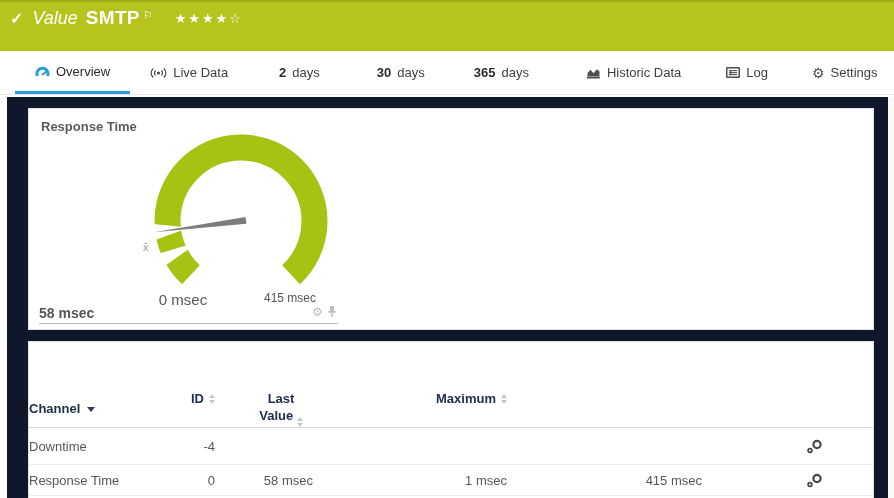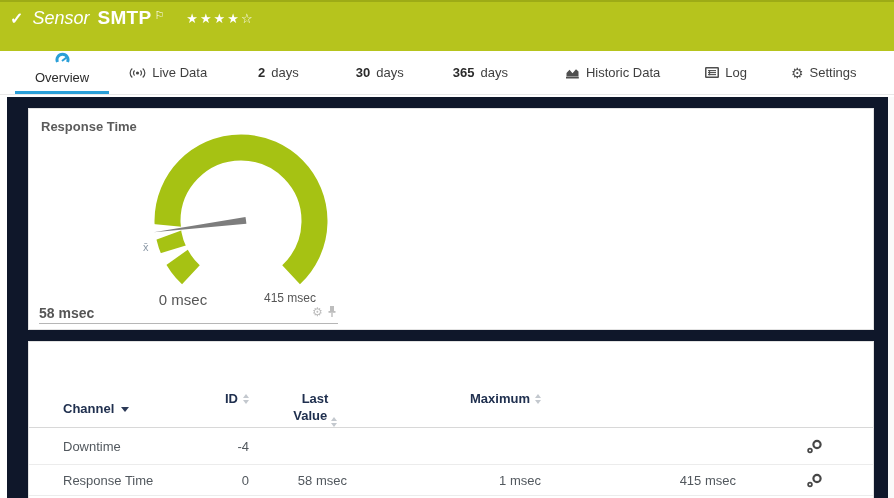--- a/index.html
+++ b/index.html
@@ -12,21 +12,21 @@
   .check { font-size:16px; font-weight:bold; margin-right:9px; }
   .sensor-prefix { font-style:italic; font-size:18px; margin-right:8px; }
   .sensor-name { font-weight:bold; font-size:19px; letter-spacing:.3px;text-align:center; }
   .flag { font-size:11px; margin-left:3px; align-self:flex-start; margin-top:2px; }
   .stars { font-size:13px; margin-left:22px; letter-spacing:2px; }
   .ok-row { margin-left:50px; font-size:12px; font-weight:bold; margin-top:2px; }
 
   
   .tabbar { height:44px; background:#fff; display:flex; align-items:stretch; padding-left:15px; border-bottom:1px solid #e8e8e8; }
   .tab { display:flex; align-items:center; gap:6px; padding:0 20px; font-size:13px; color:#3f3f3f; white-space:nowrap; cursor:pointer; }
-  .tab.active { border-bottom:3px solid #2a9fd8; color:#2b2b2b;flex-direction:column; }
+  .tab.active { border-bottom:3px solid #2a9fd8; color:#2b2b2b; }
   .tab .num { font-weight:bold; color:#2b2b2b; }
   .gear-glyph { font-size:14px; color:#4f4f4f; line-height:1; }
 
   
   .content { position:absolute; top:97px; left:0; right:0; bottom:0; background:#0f172a; }
   .content::before { content:""; position:absolute; left:0; top:0; bottom:0; width:7px; background:#fff; }
   .content::after  { content:""; position:absolute; right:0; top:0; bottom:0; width:6px; background:#fafafa; }
   .panel { position:absolute; left:28px; width:846px; background:#fff; border:1px solid #e2e2e2; }
   .panel-gauge { top:11px; height:222px; }
   .panel-table { top:244px; height:210px; }
@@ -36,21 +36,21 @@
   .gauge-svg { position:absolute; left:0; top:0; }
   .x-mean { position:absolute; left:114px; top:132px; color:#8a97a5; font-size:11px; }
   .gauge-min { position:absolute; left:124px; top:182px; width:60px; text-align:center; font-size:15px; color:#565656; }
   .gauge-max { position:absolute; left:226px; top:182px; width:70px; text-align:center; font-size:12px; color:#565656; }
   .gauge-value { position:absolute; left:10px; top:196px; font-size:14px; font-weight:bold; color:#555; }
   .gauge-tools { position:absolute; left:283px; top:196px; display:flex; align-items:center; gap:4px; color:#bdbdbd; }
   .gauge-tools .gear-sm { font-size:12px; line-height:1; }
   .gauge-divider { position:absolute; left:10px; top:214px; width:299px; height:1px; background:#b6b6b6; }
 
   
-  .tgrid { display:grid; grid-template-columns:150px 36px 98px 194px 195px 1fr; padding-left:34px; }
+  .tgrid { display:grid; grid-template-columns:150px 36px 98px 194px 195px 1fr; }
   .thead { padding-top:48px; border-bottom:1px solid #d8d8d8; color:#20304f; font-size:13px; font-weight:bold; }
   .th { display:flex; justify-content:flex-end; align-items:flex-start; gap:5px; line-height:17px; }
   .th-channel { justify-content:flex-start; align-items:center; gap:7px; }
   .wrap64 { display:inline-block; width:64px; text-align:center; }
   .sort { display:inline-flex; flex-direction:column; gap:2px; margin-top:4px; vertical-align:-1px; }
   .sort .up { width:0; height:0; border-left:3.5px solid transparent; border-right:3.5px solid transparent; border-bottom:4px solid #c3c8ce; }
   .sort .dn { width:0; height:0; border-left:3.5px solid transparent; border-right:3.5px solid transparent; border-top:4px solid #c3c8ce; }
   .caret-down { width:0; height:0; border-left:4px solid transparent; border-right:4px solid transparent; border-top:5px solid #2c3a57; margin-top:2px; }
   .trow { height:37px; align-items:center; font-size:13px; color:#52585e; border-bottom:1px solid #ececec; }
   .trow:last-child { height:31px; }
@@ -60,21 +60,21 @@
   .tab-icon, .row-icon { flex:none; }
 </style>
 </head>
 <body>
 
 <div class="app">
 
   <div class="greenbar">
     <div class="title-row">
       <span class="check" title="check">✓</span>
-      <span class="sensor-prefix">Sensor</span>
+      <span class="sensor-prefix">Value</span>
       <span class="sensor-name">SMTP</span>
       <span class="flag">⚐</span>
       <span class="stars"><span>★★★★</span><span>☆</span></span>
     </div>
   </div>
 
   <div class="tabbar">
     <div class="tab active">
       <svg class="tab-icon" width="15" height="13" viewBox="0 0 15 13">
         <path d="M2.5,11 A5.5,5.5 0 1 1 12.5,11" stroke="#2a9fd8" stroke-width="3" fill="none"></path>

